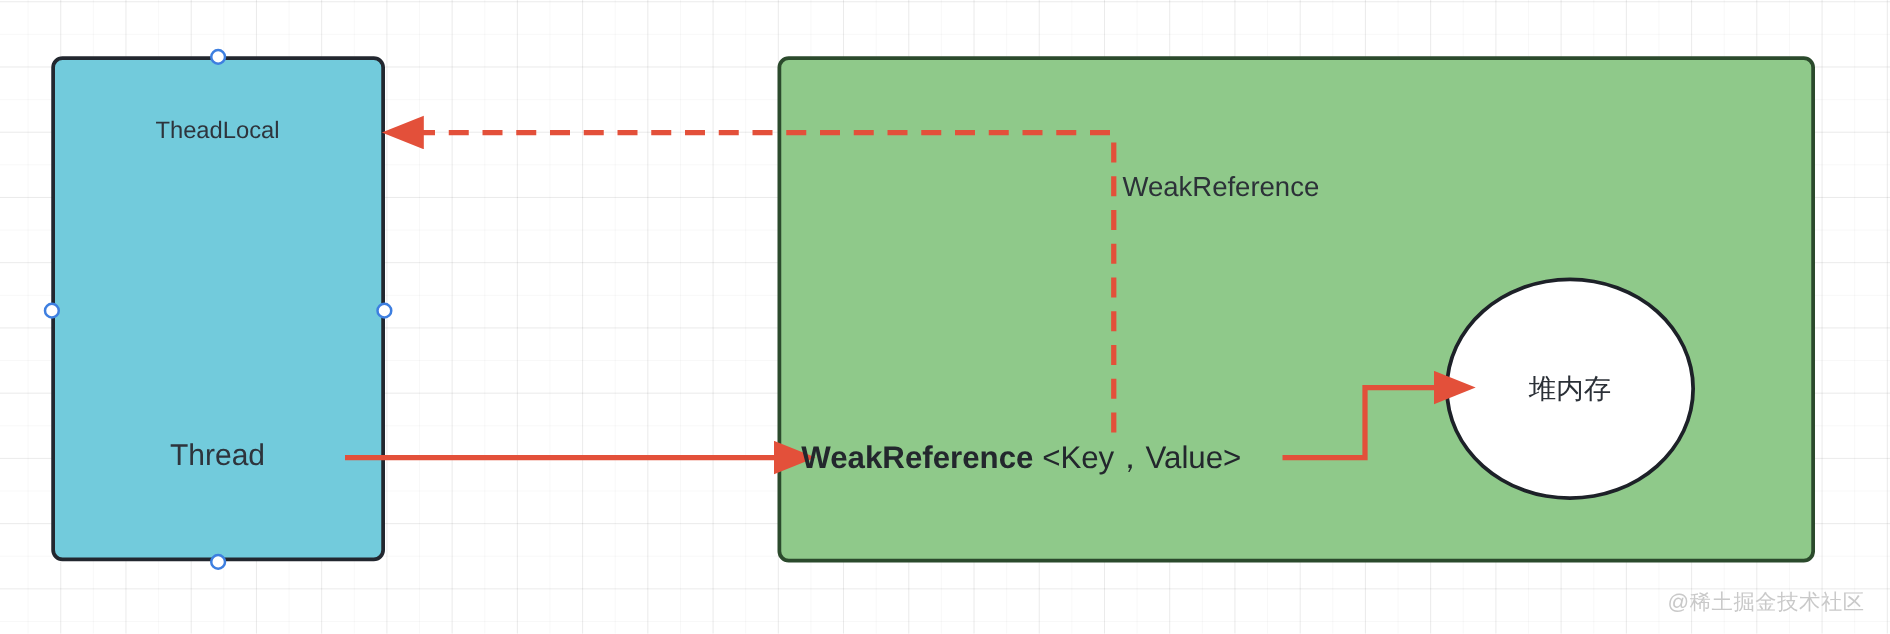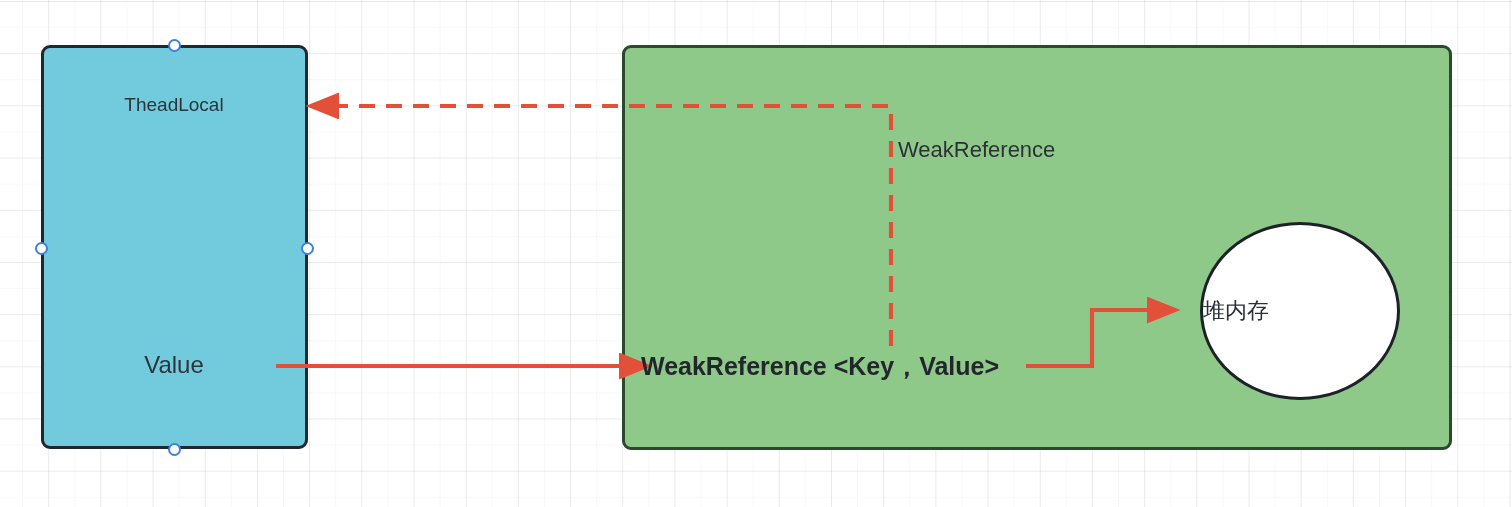--- a/index.html
+++ b/index.html
@@ -46,29 +46,30 @@
   #map-box {
     left: 622px;
     top: 45px;
     width: 830px;
     height: 405px;
     background: #8fc98a;
     border: 3px solid #2b4a2c;
     border-radius: 9px;
   }
   #heap-ellipse {
-    left: 1200px;
+    left: 1156px;
     top: 222px;
     width: 200px;
     height: 178px;
     background: #ffffff;
     border: 3px solid #1d2128;
     border-radius: 50%;
     display: flex;
     align-items: center;
+    justify-content: center;
   }
 
   
   .label {
     position: absolute;
     color: #2a2f36;
     white-space: nowrap;
     line-height: 1.32;
   }
   #threadlocal-label {
@@ -82,21 +83,21 @@
     text-align: center;
     font-size: 24px;
     color: #2e343c;
   }
   #map-label {
     left: 641px; top: 350px;
     font-size: 25px;
     color: #23272d;
   }
   #map-label .strong { font-weight: bold; letter-spacing: 0px; }
-  #map-label .generic { font-weight: bold; }
+  #map-label .generic { font-weight: normal; }
   #weakref-label {
     left: 898px; top: 135px;
     font-size: 22px;
     color: #2c3138;
     text-align: left;
   }
   #weakref-label .sub {
     display: block;
     text-align: center;
     padding-right: 6px;
@@ -161,29 +162,30 @@
 
     <line x1="276" y1="366" x2="624" y2="366" stroke="#e3503a" stroke-width="4.2" marker-end="url(#arrow-right)"></line>
 
     <path d="M 891,346 L 891,106 L 334,106" fill="none" stroke="#e3503a" stroke-width="4.2" stroke-dasharray="16 11" marker-end="url(#arrow-left)"></path>
 
     <path d="M 1026,366 L 1092,366 L 1092,310 L 1152,310" fill="none" stroke="#e3503a" stroke-width="4.2" marker-end="url(#arrow-right)"></path>
   </svg>
 
   <div class="label" id="threadlocal-label">TheadLocal</div>
 
-  <div class="label" id="thread-label">Value</div>
+  <div class="label" id="thread-label">Thread</div>
 
   <div class="label" id="map-label">
     <span class="strong">WeakReference</span><span class="generic"> &lt;Key，Value&gt;</span>
   </div>
 
   <div class="label" id="weakref-label">
     <span>WeakReference</span>
   </div>
 
   <div class="handle" style="left:174px; top:45px;"></div>
   <div class="handle" style="left:41px;  top:248px;"></div>
   <div class="handle" style="left:307px; top:248px;"></div>
   <div class="handle" style="left:174px; top:449px;"></div>
 
+  <div id="watermark">@稀土掘金技术社区</div>
 
 </div>
 
 </body></html>

